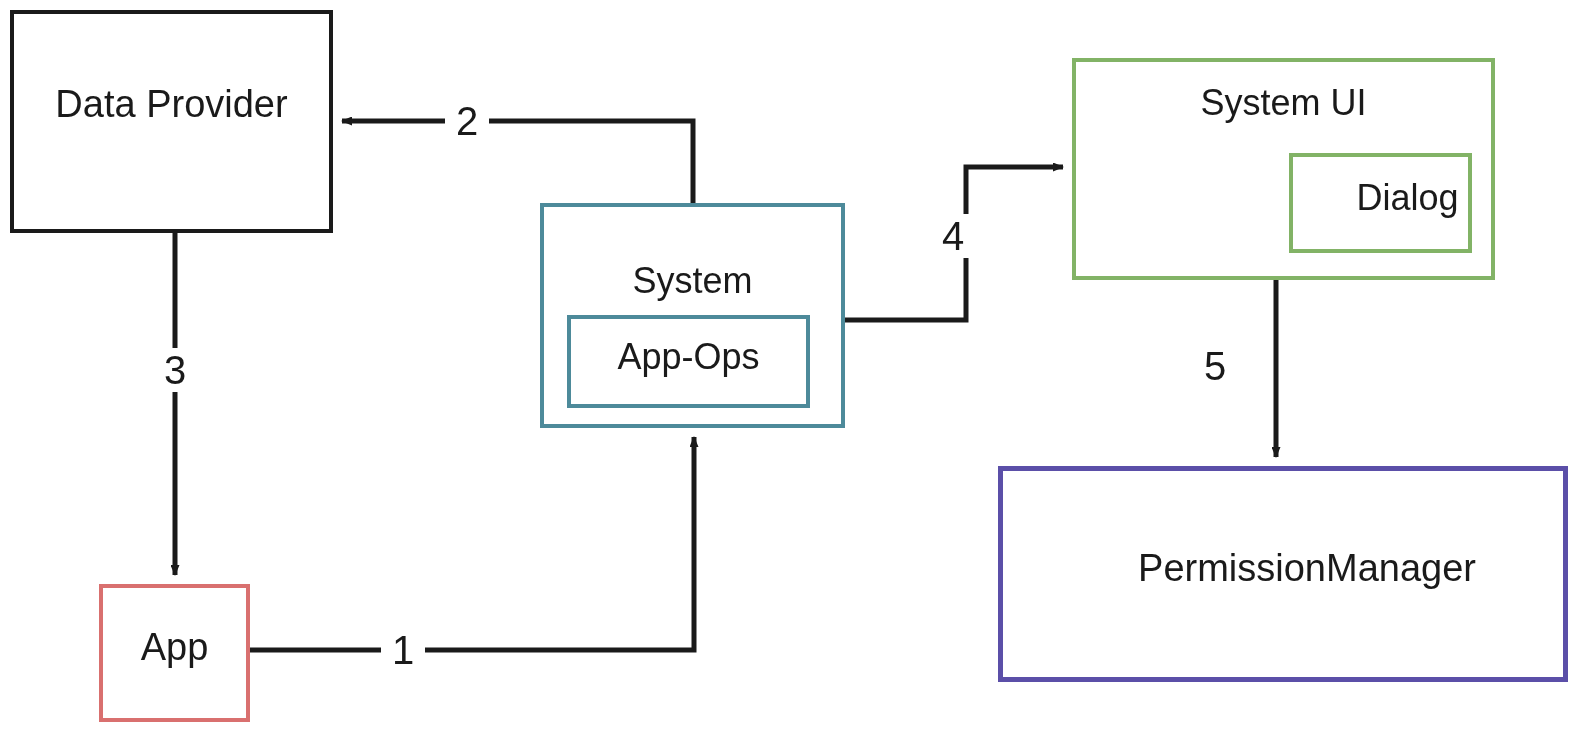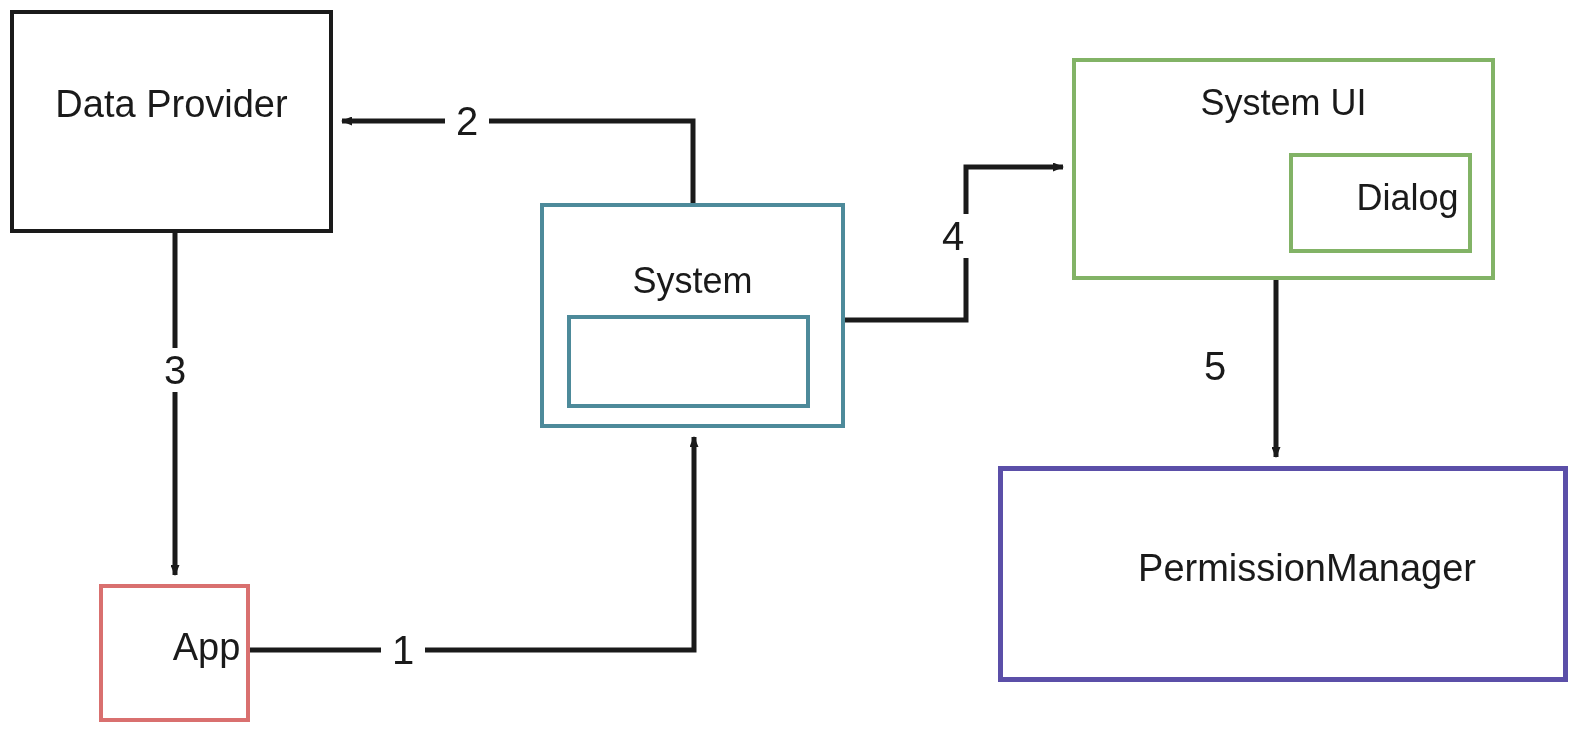--- a/index.html
+++ b/index.html
@@ -64,26 +64,27 @@
         <polyline points="175,233 175,575" fill="none" stroke="#1a1a1a" stroke-width="5" stroke-linecap="butt" stroke-linejoin="miter" marker-end="url(#arrowhead)"></polyline>
         <polyline points="845,320 966,320 966,167 1063,167" fill="none" stroke="#1a1a1a" stroke-width="5" stroke-linecap="butt" stroke-linejoin="miter" marker-end="url(#arrowhead)"></polyline>
         <polyline points="1276,280 1276,457" fill="none" stroke="#1a1a1a" stroke-width="5" stroke-linecap="butt" stroke-linejoin="miter" marker-end="url(#arrowhead)"></polyline>
       </g>
   </svg>
 
   <div class="node-box" style="left: 10px; top: 10px; width: 323px; height: 223px; border: 4px solid rgb(26, 26, 26);"></div>
   <div class="node-label" style="font-size: 38px; color: rgb(26, 26, 26); left: 10px; width: 323px; top: 83px;">Data Provider</div>
 
   <div class="node-box" style="left: 99px; top: 584px; width: 151px; height: 138px; border: 4px solid rgb(217, 112, 111);"></div>
-  <div class="node-label" style="font-size: 38px; color: rgb(26, 26, 26); left: 99px; width: 151px; top: 625.64px; padding-left: 32px;">App</div>
+  <div class="node-label" style="font-size: 38px; color: rgb(26, 26, 26); left: 99px; width: 151px; top: 625.64px;">App</div>
 
   <div class="node-box" style="left: 540px; top: 203px; width: 305px; height: 225px; border: 4px solid rgb(77, 138, 154);"></div>
   <div class="node-label" style="font-size: 36px; color: rgb(26, 26, 26); left: 540px; width: 305px; top: 227.75px; margin-top: 32px;">System</div>
 
   <div class="node-box" style="left: 567px; top: 315px; width: 243px; height: 93px; border: 4px solid rgb(77, 138, 154);"></div>
+  <div class="node-label" style="font-size: 36px; color: rgb(26, 26, 26); left: 567px; width: 243px; top: 335.58px;">App-Ops</div>
 
   <div class="node-box" style="left: 1072px; top: 58px; width: 423px; height: 222px; border: 4px solid rgb(130, 179, 102);"></div>
   <div class="node-label" style="font-size: 36px; color: rgb(26, 26, 26); left: 1072px; width: 423px; top: 82.42px;">System UI</div>
 
   <div class="node-box" style="left: 1289px; top: 153px; width: 183px; height: 100px; border: 4px solid rgb(130, 179, 102);"></div>
   <div class="node-label" style="font-size: 36px; color: rgb(26, 26, 26); left: 1289px; width: 183px; top: 177.08px; margin-left: 27px;">Dialog</div>
 
   <div class="node-box" style="left: 998px; top: 466px; width: 570px; height: 216px; border: 5px solid rgb(91, 79, 168);"></div>
   <div class="node-label" style="font-size: 38px; color: rgb(26, 26, 26); left: 998px; width: 570px; top: 546.64px; padding-left: 24px;">PermissionManager</div>
 

